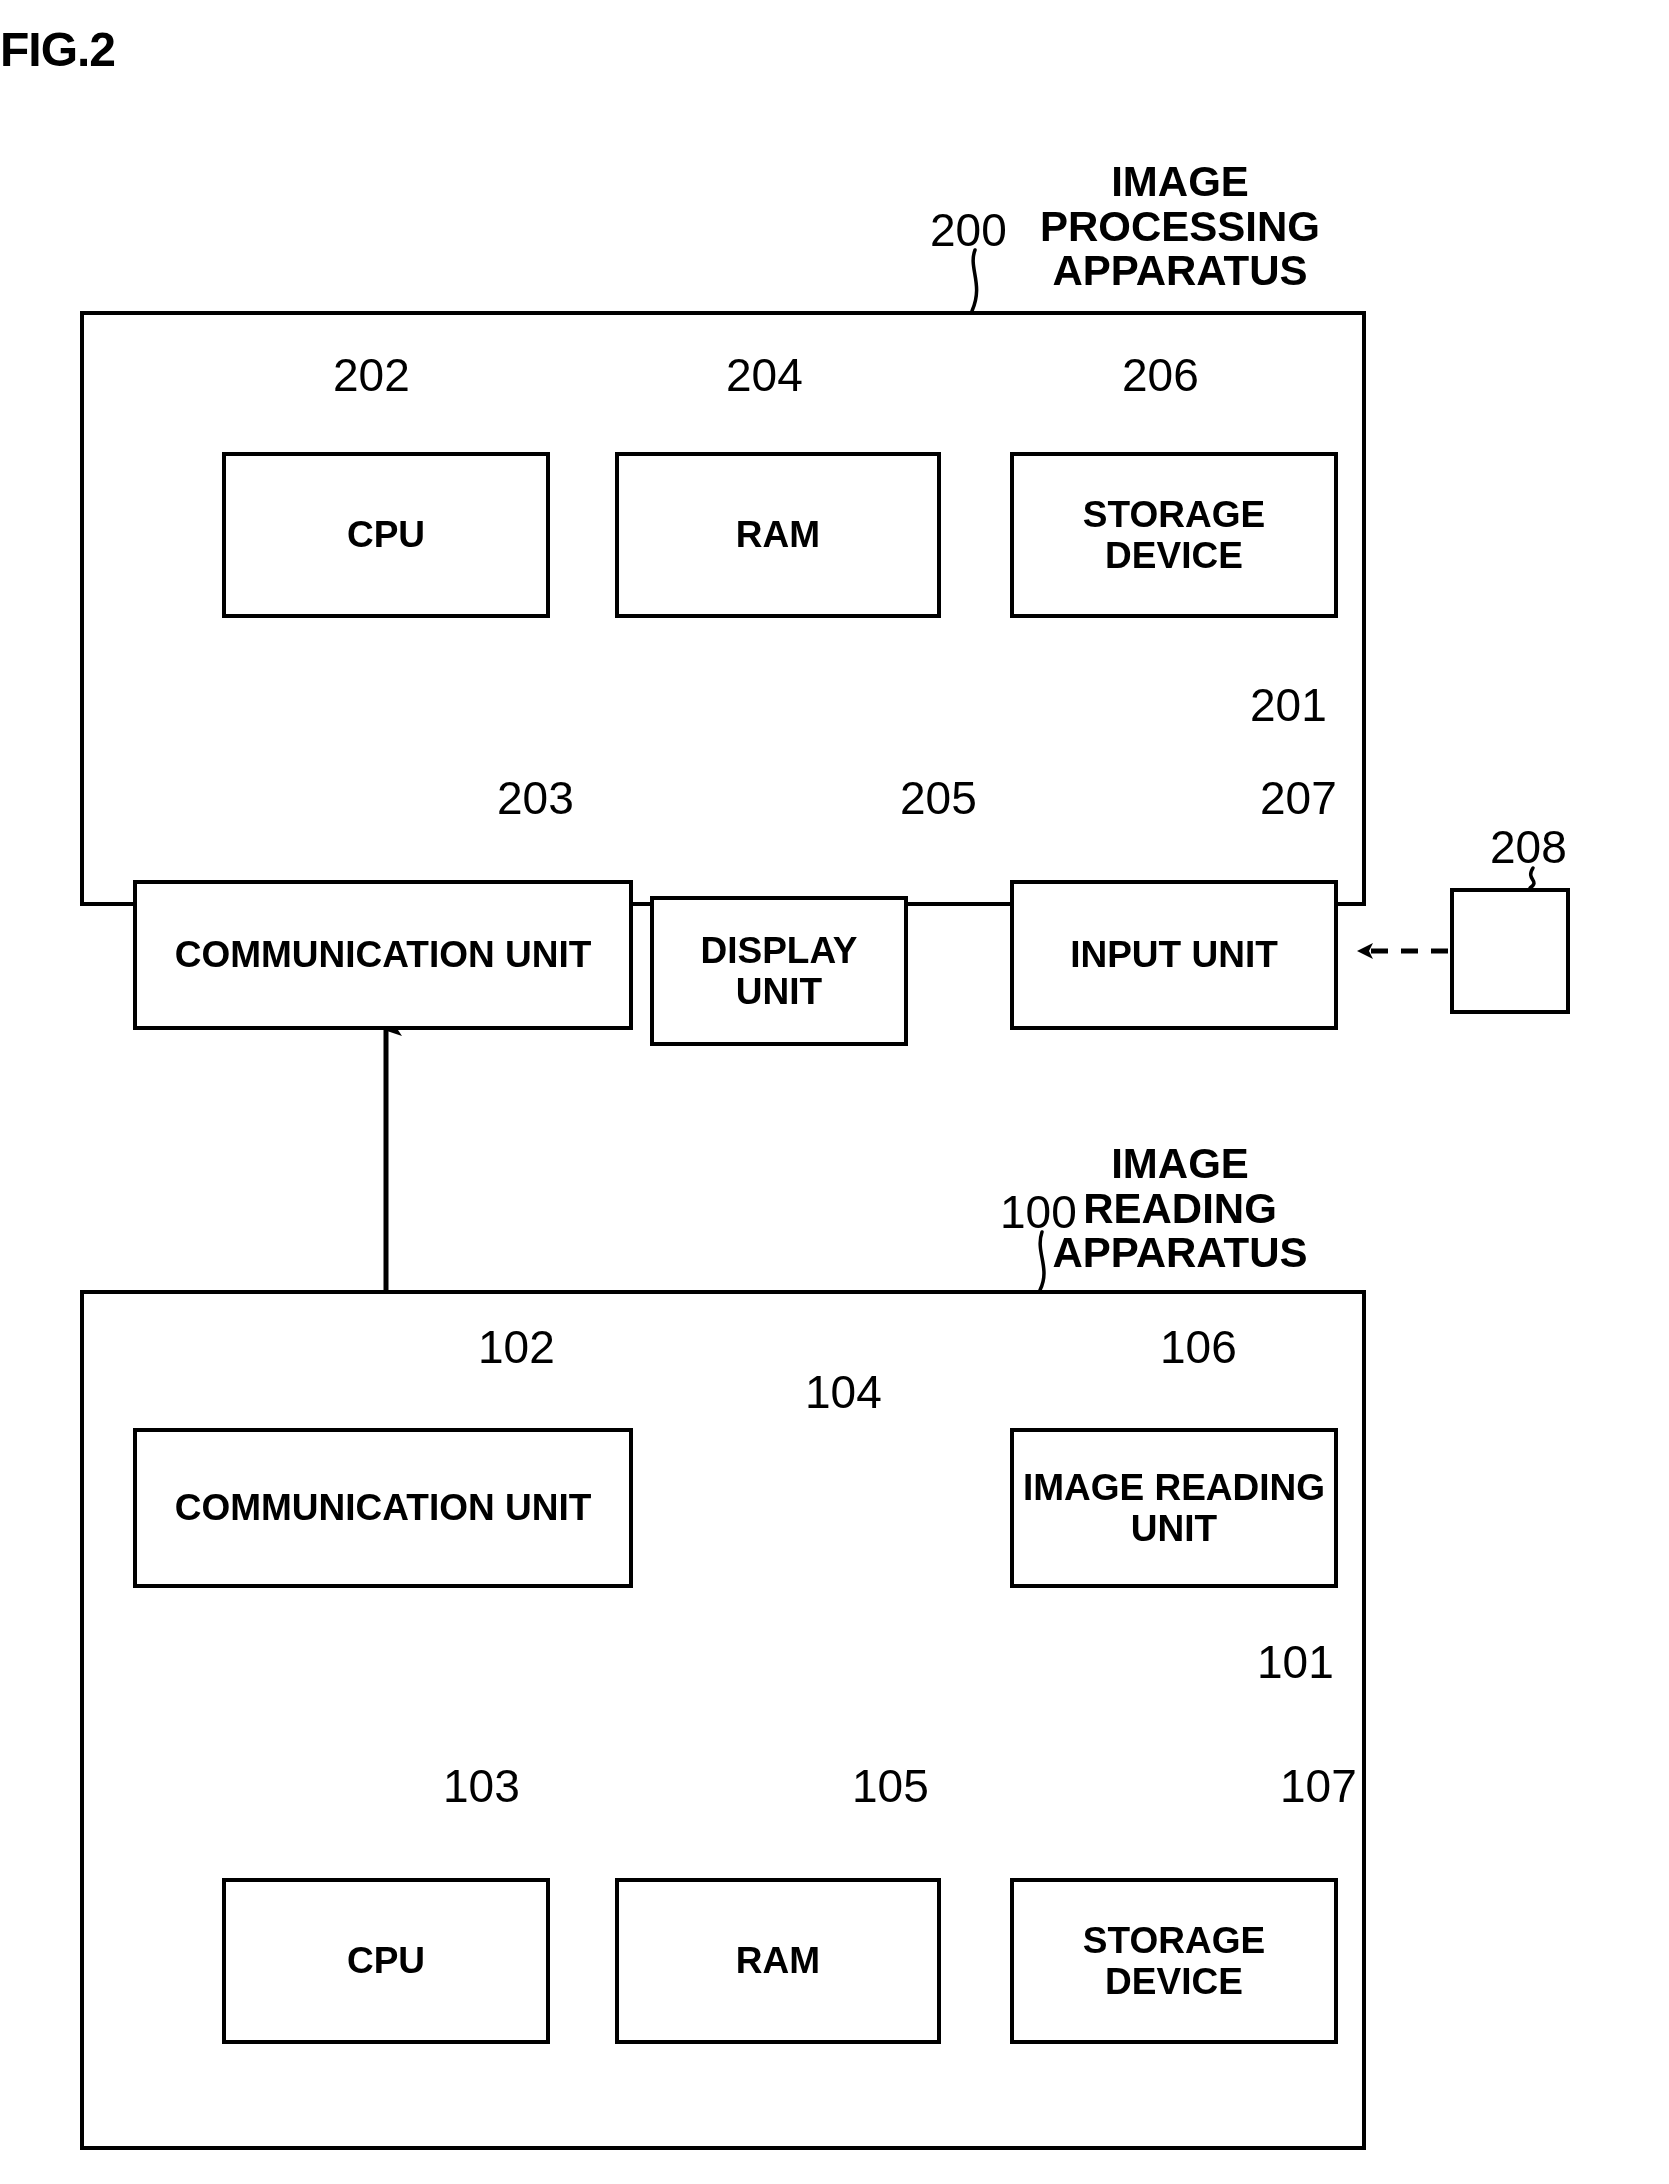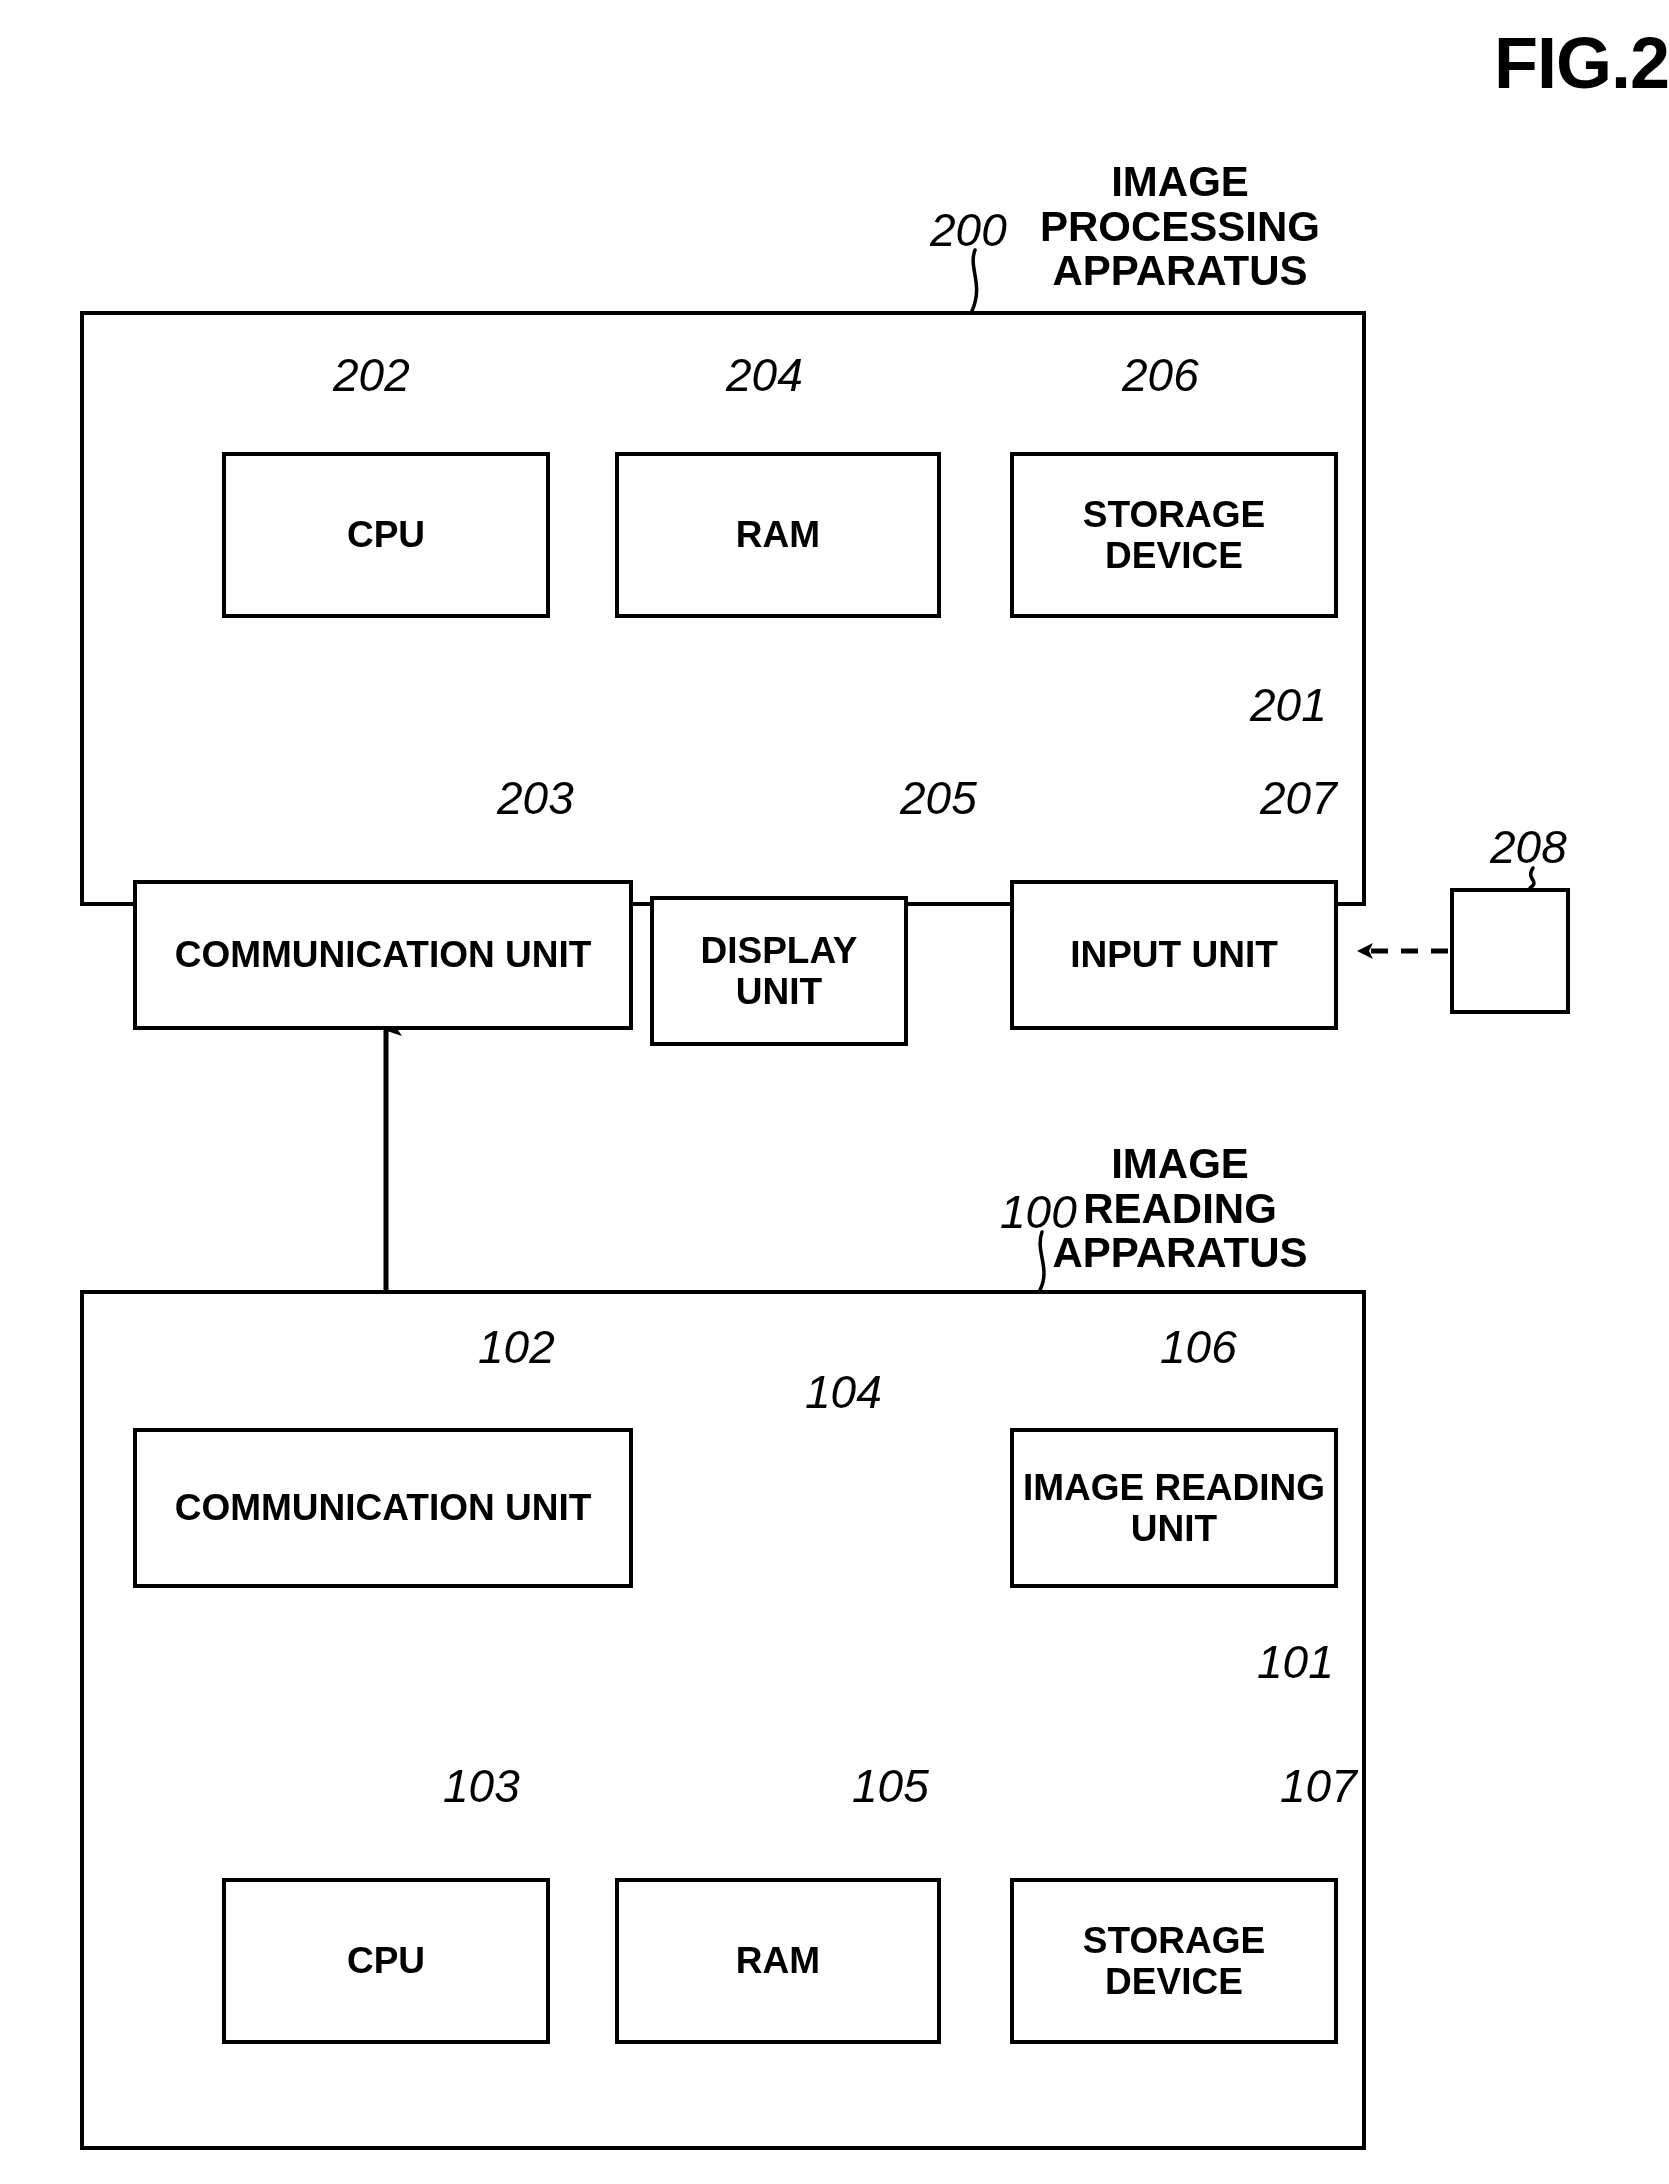--- a/index.html
+++ b/index.html
@@ -20,22 +20,22 @@
     left: 0;
     top: 0;
     width: 1669px;
     height: 2184px;
   }
   .fig-title {
     position: absolute;
     left: 0;
     top: 22px;
     width: 1669px;
-    text-align: right;
-    font-size: 72px;
+    text-align: left;
+    font-size: 48px;
     font-weight: bold;
     letter-spacing: -1px;
   }
   
   .apparatus {
     position: absolute;
     border: 4px solid #000;
     box-sizing: border-box;
     background: #fff;
   }
@@ -73,21 +73,20 @@
   #box-104 { left: 650px; top: 1428px; width: 290px; height: 160px; }
   #box-106 { left: 1010px; top: 1428px; width: 328px; height: 160px; }
   #box-103 { left: 222px; top: 1878px; width: 328px; height: 166px; }
   #box-105 { left: 615px; top: 1878px; width: 326px; height: 166px; }
   #box-107 { left: 1010px; top: 1878px; width: 328px; height: 166px; }
 
   
   .ref {
     position: absolute;
     font-size: 46px;
-    font-style: italic;
     font-weight: normal;
     white-space: nowrap;
   }
   
   .caption {
     position: absolute;
     font-size: 42px;
     font-weight: bold;
     line-height: 1.06;
     text-align: center;

